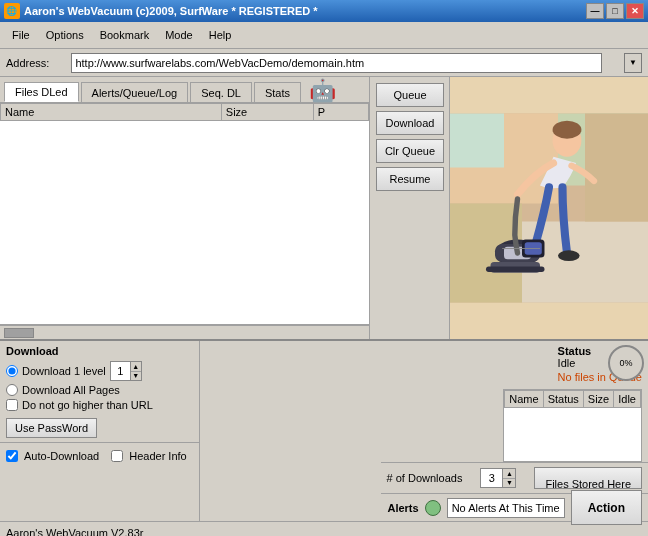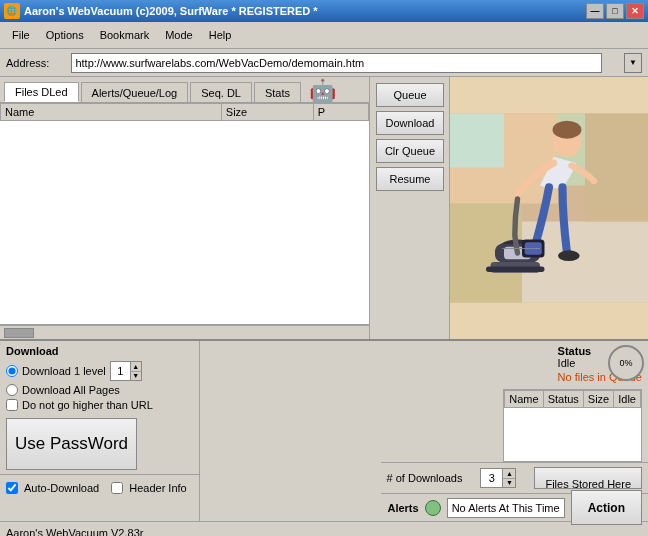--- a/index.html
+++ b/index.html
@@ -203,23 +203,23 @@
     .radio-label { font-size: 11px; }
 
     .checkbox-row {
       display: flex; align-items: center; gap: 4px; margin: 3px 0;
     }
     .checkbox-label { font-size: 11px; }
 
     .use-password-btn {
       background: linear-gradient(to bottom, #f0f0f0, #d8d8d8);
       border: 1px solid #888;
-      padding: 15px 8px;
-      cursor: pointer;
-      font-size: 17px;
+      padding: 3px 8px;
+      cursor: pointer;
+      font-size: 11px;
       margin-top: 4px;
     }
     .status-title { font-weight: bold; font-size: 11px; }
     .status-idle { font-size: 11px; margin-bottom: 2px; }
     .no-files { color: #cc4400; font-size: 11px; margin-bottom: 4px; }
 
     .status-table-wrapper { flex: 1; border: 1px solid #a0a0a0; background: white; }
     .status-table { width: 100%; border-collapse: collapse; }
     .status-table th {
       background: #d4d0c8;

